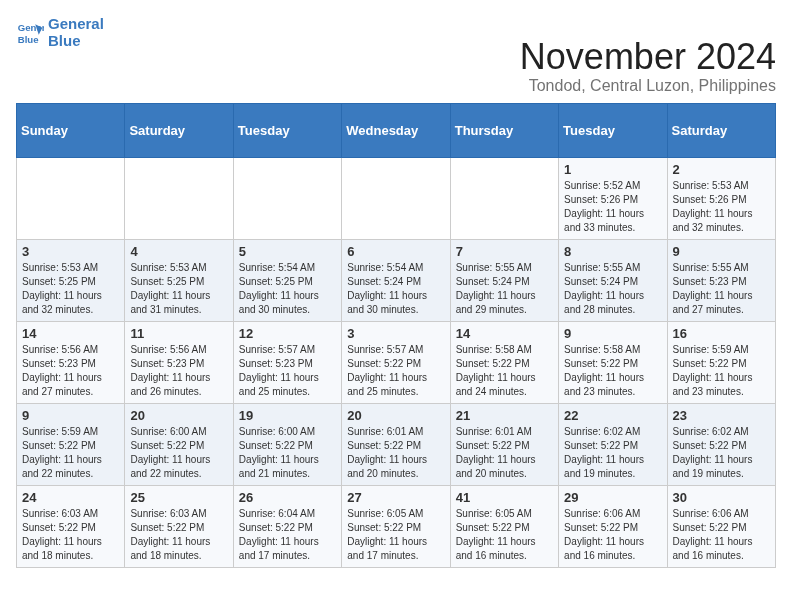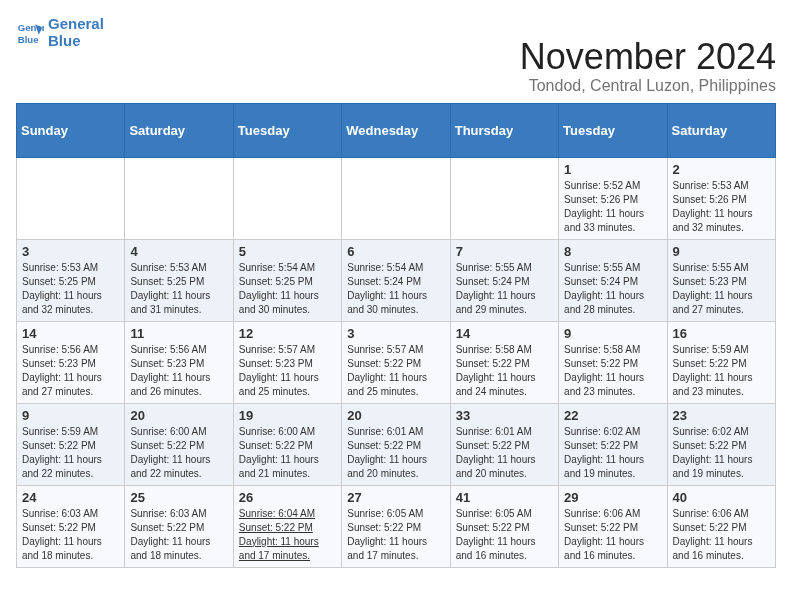--- a/index.html
+++ b/index.html
@@ -257,21 +257,21 @@
 and 21 minutes.</div>
         </td>
         <td>
           <span class="day-num">20</span>
           <div class="day-info" style="white-space: pre-line;">Sunrise: 6:01 AM
 Sunset: 5:22 PM
 Daylight: 11 hours
 and 20 minutes.</div>
         </td>
         <td>
-          <span class="day-num">33</span>
+          <span class="day-num">21</span>
           <div class="day-info" style="white-space: pre-line;">Sunrise: 6:01 AM
 Sunset: 5:22 PM
 Daylight: 11 hours
 and 20 minutes.</div>
         </td>
         <td>
           <span class="day-num">22</span>
           <div class="day-info" style="white-space: pre-line;">Sunrise: 6:02 AM
 Sunset: 5:22 PM
 Daylight: 11 hours
@@ -295,21 +295,21 @@
         </td>
         <td>
           <span class="day-num">25</span>
           <div class="day-info" style="white-space: pre-line;">Sunrise: 6:03 AM
 Sunset: 5:22 PM
 Daylight: 11 hours
 and 18 minutes.</div>
         </td>
         <td>
           <span class="day-num">26</span>
-          <div class="day-info" style="white-space: pre-line; text-decoration: underline;">Sunrise: 6:04 AM
+          <div class="day-info" style="white-space: pre-line;">Sunrise: 6:04 AM
 Sunset: 5:22 PM
 Daylight: 11 hours
 and 17 minutes.</div>
         </td>
         <td>
           <span class="day-num">27</span>
           <div class="day-info" style="white-space: pre-line;">Sunrise: 6:05 AM
 Sunset: 5:22 PM
 Daylight: 11 hours
 and 17 minutes.</div>
@@ -322,21 +322,21 @@
 and 16 minutes.</div>
         </td>
         <td>
           <span class="day-num">29</span>
           <div class="day-info" style="white-space: pre-line;">Sunrise: 6:06 AM
 Sunset: 5:22 PM
 Daylight: 11 hours
 and 16 minutes.</div>
         </td>
         <td>
-          <span class="day-num">40</span>
+          <span class="day-num">30</span>
           <div class="day-info" style="white-space: pre-line;">Sunrise: 6:06 AM
 Sunset: 5:22 PM
 Daylight: 11 hours
 and 16 minutes.</div>
         </td>
       </tr>
     </tbody>
 </table>
 
 </body></html>

